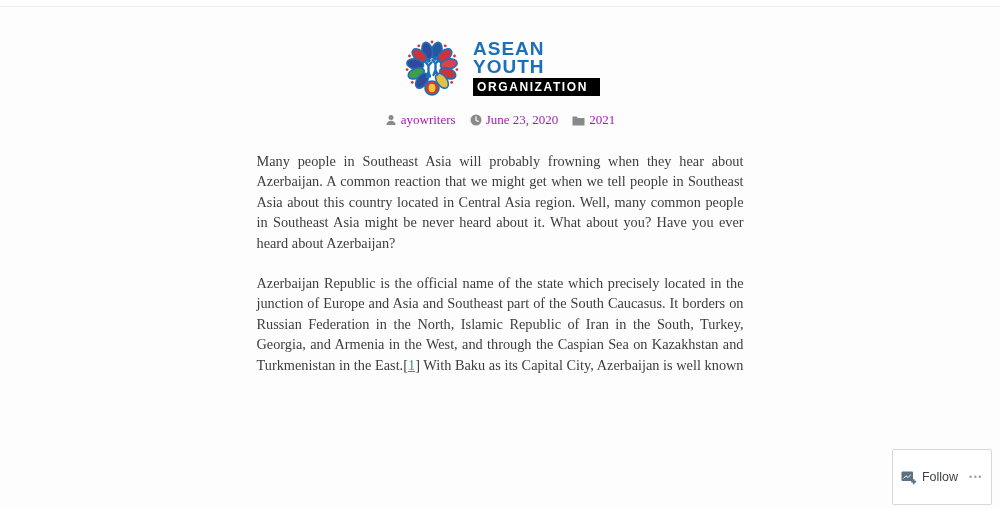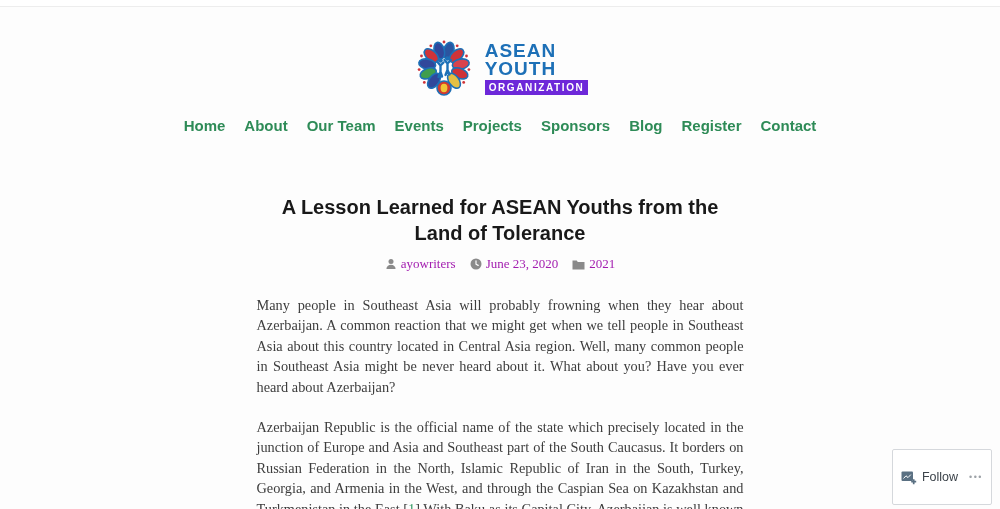--- a/index.html
+++ b/index.html
@@ -31,26 +31,26 @@
   .logo-icon { width: 64px; height: 60px; display: block; }
   .logo-text { display: flex; flex-direction: column; align-items: flex-start; text-align: center; }
   .logo-word {
     font-size: 19px;
     font-weight: bold;
     color: #1d70b7;
     line-height: 18px;
     letter-spacing: 1px;
   }
   .logo-org {
-    background: #6d28d9;
+    background: #000000;
     color: #ffffff;
-    font-size: 10px;
+    font-size: 12px;
     font-weight: bold;
     letter-spacing: 1.6px;
-    padding: 2px 4px 2px 4px;
+    padding: 2px 12px 2px 4px;
     margin-top: 2px;
     display: inline-block;
   }
   
   nav {
     margin-top: 14px;
     display: flex;
     justify-content: center;
     gap: 19px;
   }
@@ -179,36 +179,24 @@
         <circle cx="32" cy="50" r="7" fill="#d03a30" stroke="#1d70b7" stroke-width="1.6"></circle>
         <ellipse cx="32" cy="50" rx="3.4" ry="4.2" fill="#f0c437"></ellipse>
       </svg>
       <span class="logo-text">
         <span class="logo-word">ASEAN</span>
         <span class="logo-word">YOUTH</span>
         <span class="logo-org">ORGANIZATION</span>
       </span>
     </a>
 
-    <nav>
-      <a class="nav-link" href="#">Home</a>
-      <a class="nav-link" href="#">About</a>
-      <a class="nav-link" href="#">Our Team</a>
-      <a class="nav-link" href="#">Events</a>
-      <a class="nav-link" href="#">Projects</a>
-      <a class="nav-link" href="#">Sponsors</a>
-      <a class="nav-link" href="#">Blog</a>
-      <a class="nav-link" href="#">Register</a>
-      <a class="nav-link" href="#">Contact</a>
-    </nav>
   </header>
 
   <main>
     <article>
-      <h1 class="post-title">A Lesson Learned for ASEAN Youths from the Land of Tolerance</h1>
 
       <div class="meta">
         <a class="meta-item" href="#">
           <svg width="12" height="12" viewBox="0 0 12 12" fill="#8a8a8a">
             <circle cx="6" cy="3.4" r="2.5"></circle>
             <path d="M1.4 11 C1.4 8.3 3.4 6.7 6 6.7 C8.6 6.7 10.6 8.3 10.6 11 Z"></path>
           </svg>
           <span>ayowriters</span>
         </a>
         <a class="meta-item" href="#">

